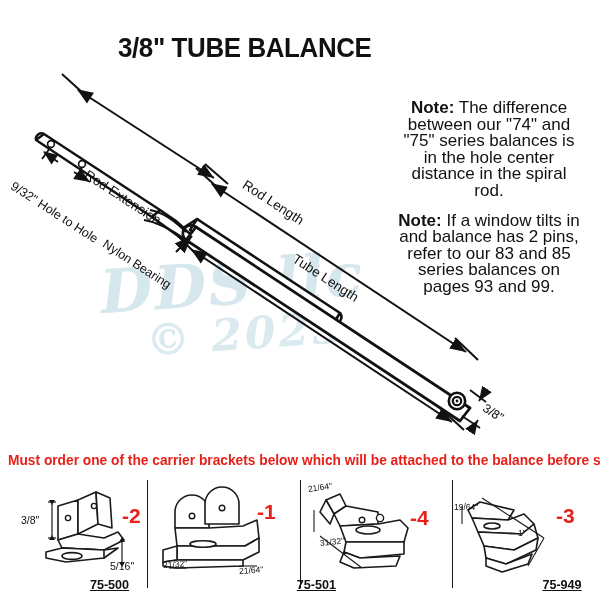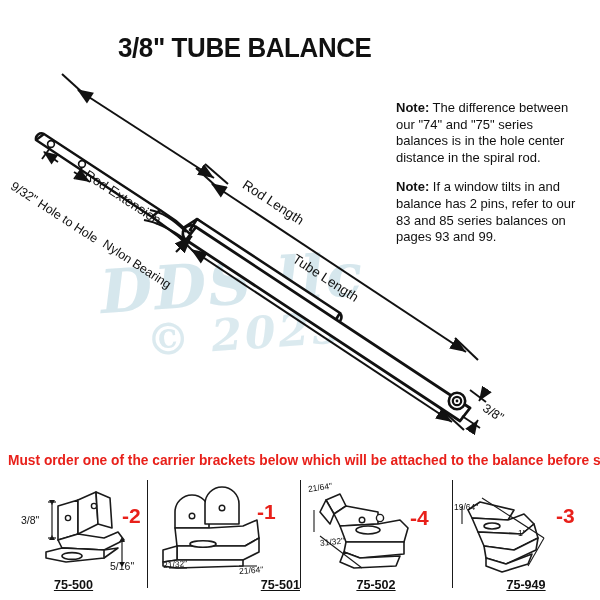--- a/index.html
+++ b/index.html
@@ -18,21 +18,21 @@
     position:absolute;left:118px;top:33px;
     font-size:27px;font-weight:bold;
     letter-spacing:-0.4px;
     font-family:"Liberation Sans", sans-serif;
     white-space:nowrap;
     transform:scaleX(0.96);transform-origin:left top;
   }
 
   
   .notes{position:absolute;left:396px;top:100px;width:186px;}
-  .note{font-size:13px;line-height:16.6px;margin-bottom:13px;}
+  .note{font-size:17px;line-height:16.6px;margin-bottom:13px;text-align:center;}
   .note b{font-weight:bold;}
 
   
   .watermark{
     position:absolute;left:100px;top:248px;width:340px;height:120px;
     pointer-events:none;
   }
   .wm-text{
     position:absolute;left:0;top:0;
     font-family:"DejaVu Serif", serif;
@@ -81,20 +81,21 @@
   
   .brackets{position:absolute;left:0;top:476px;width:600px;height:124px;}
   .cell{position:absolute;top:0;height:124px;}
   .divider{position:absolute;top:4px;width:0;height:108px;border-left:1.6px solid #1a1a1a;}
   .partno{
     position:absolute;bottom:8px;
     font-size:12.6px;font-weight:bold;
     text-decoration:underline;
     text-align:center;
     font-family:"Liberation Sans", sans-serif;
+    margin-left:36px;
   }
   .idx{
     position:absolute;
     color:#e8201a;font-weight:bold;font-size:21px;
     font-family:"Liberation Sans", sans-serif;
   }
   .frac{
     position:absolute;
     font-size:10.5px;
     font-family:"Liberation Sans", sans-serif;
@@ -294,21 +295,20 @@
         <circle cx="62" cy="44" r="2.8" fill="#fff" stroke="#1a1a1a" stroke-width="1.4"></circle>
         <circle cx="80" cy="42" r="3.6" fill="#fff" stroke="#1a1a1a" stroke-width="1.4"></circle>
         <g stroke="#1a1a1a" stroke-width="1.1">
           <line x1="14" y1="34" x2="14" y2="56"></line>
           <line x1="20" y1="60" x2="62" y2="92"></line>
         </g>
       </svg>
       <div class="frac tiny" style="left:8px;top:8px;transform:rotate(-8deg);">21/64"</div>
       <div class="frac tiny" style="left:20px;top:62px;transform:rotate(-6deg);">31/32"</div>
       <div class="idx" style="left:110px;top:30px;">-4</div>
-      <div class="partno" style="left:0;width:152px;">75-502</div>
     </div>
 
     <div class="cell" style="left:452px;width:148px;">
       <svg width="148" height="100" viewBox="0 0 148 100">
         <g stroke="#1a1a1a" stroke-width="1.6" fill="#fff" stroke-linejoin="round">
           <path d="M16,34 L28,26 L62,34 L56,44 L20,42 Z"></path>
           <path d="M20,42 L56,44 L72,38 L82,48 L70,58 L26,56 Z"></path>
           <path d="M26,56 L70,58 L82,48 L86,62 L62,74 L32,70 Z"></path>
           <path d="M32,70 L62,74 L86,62 L84,74 L54,88 L34,82 Z"></path>
           <path d="M34,82 L54,88 L80,78 L76,88 L50,96 L34,90 Z"></path>

